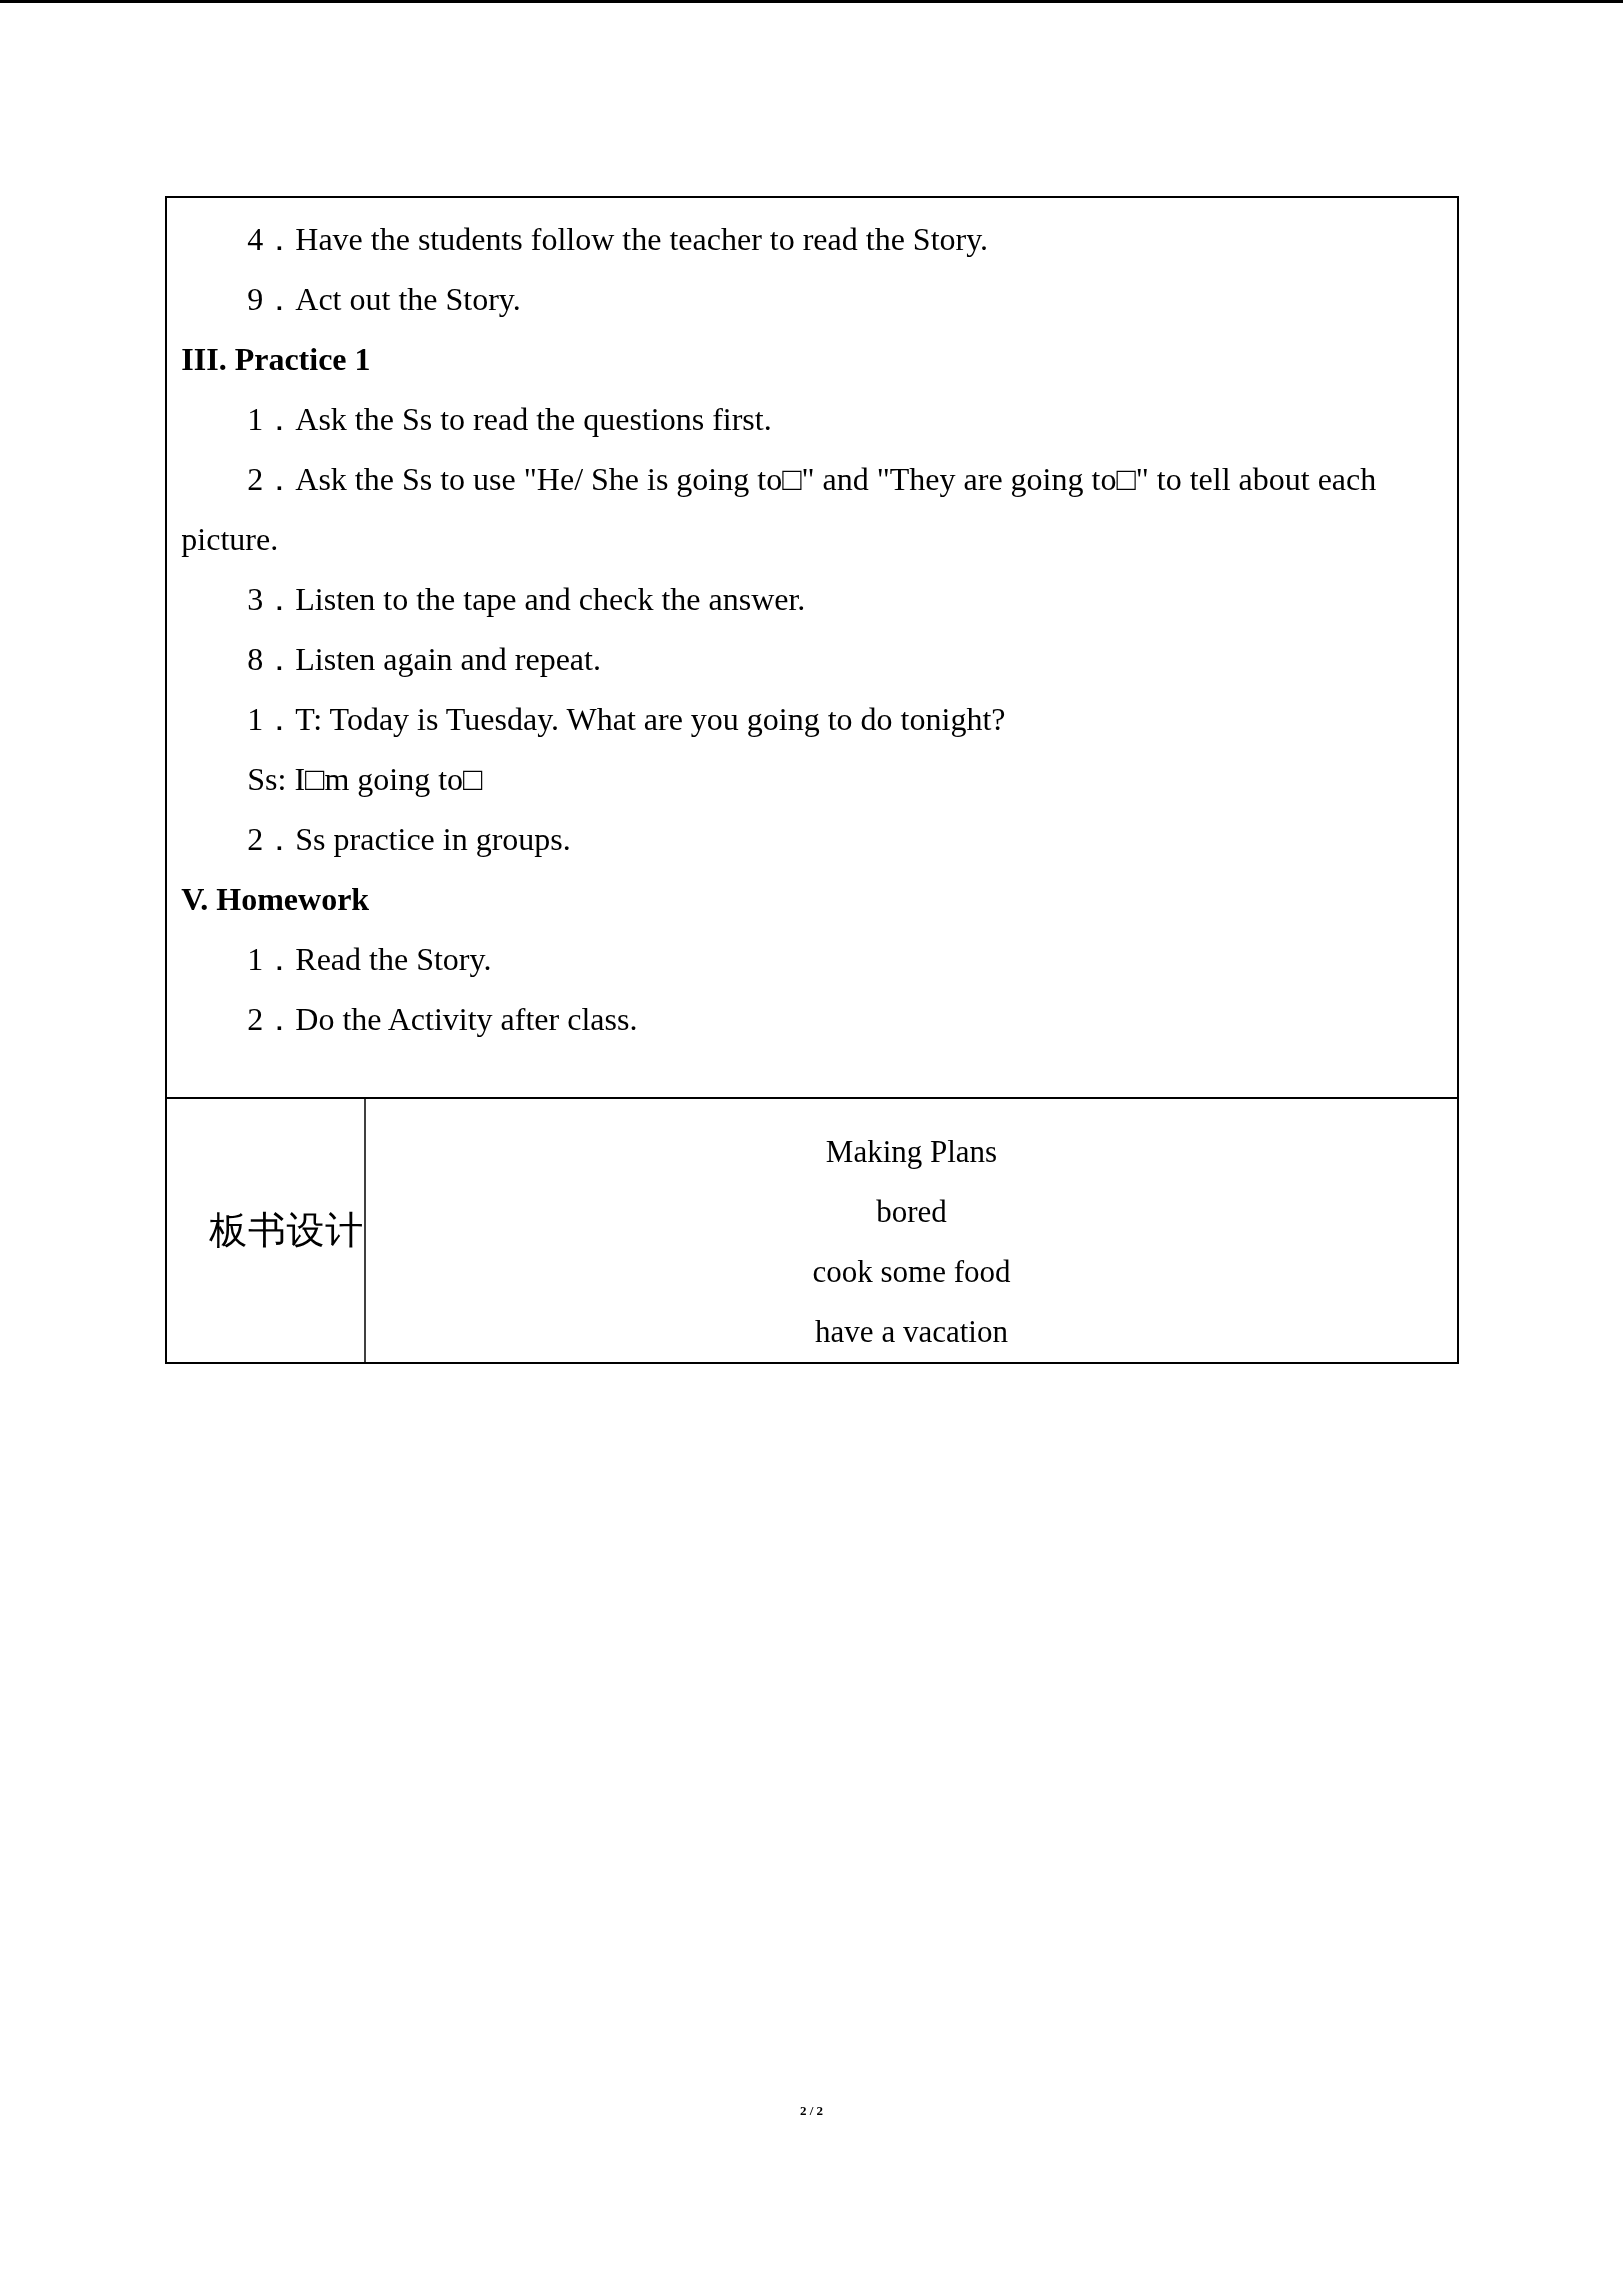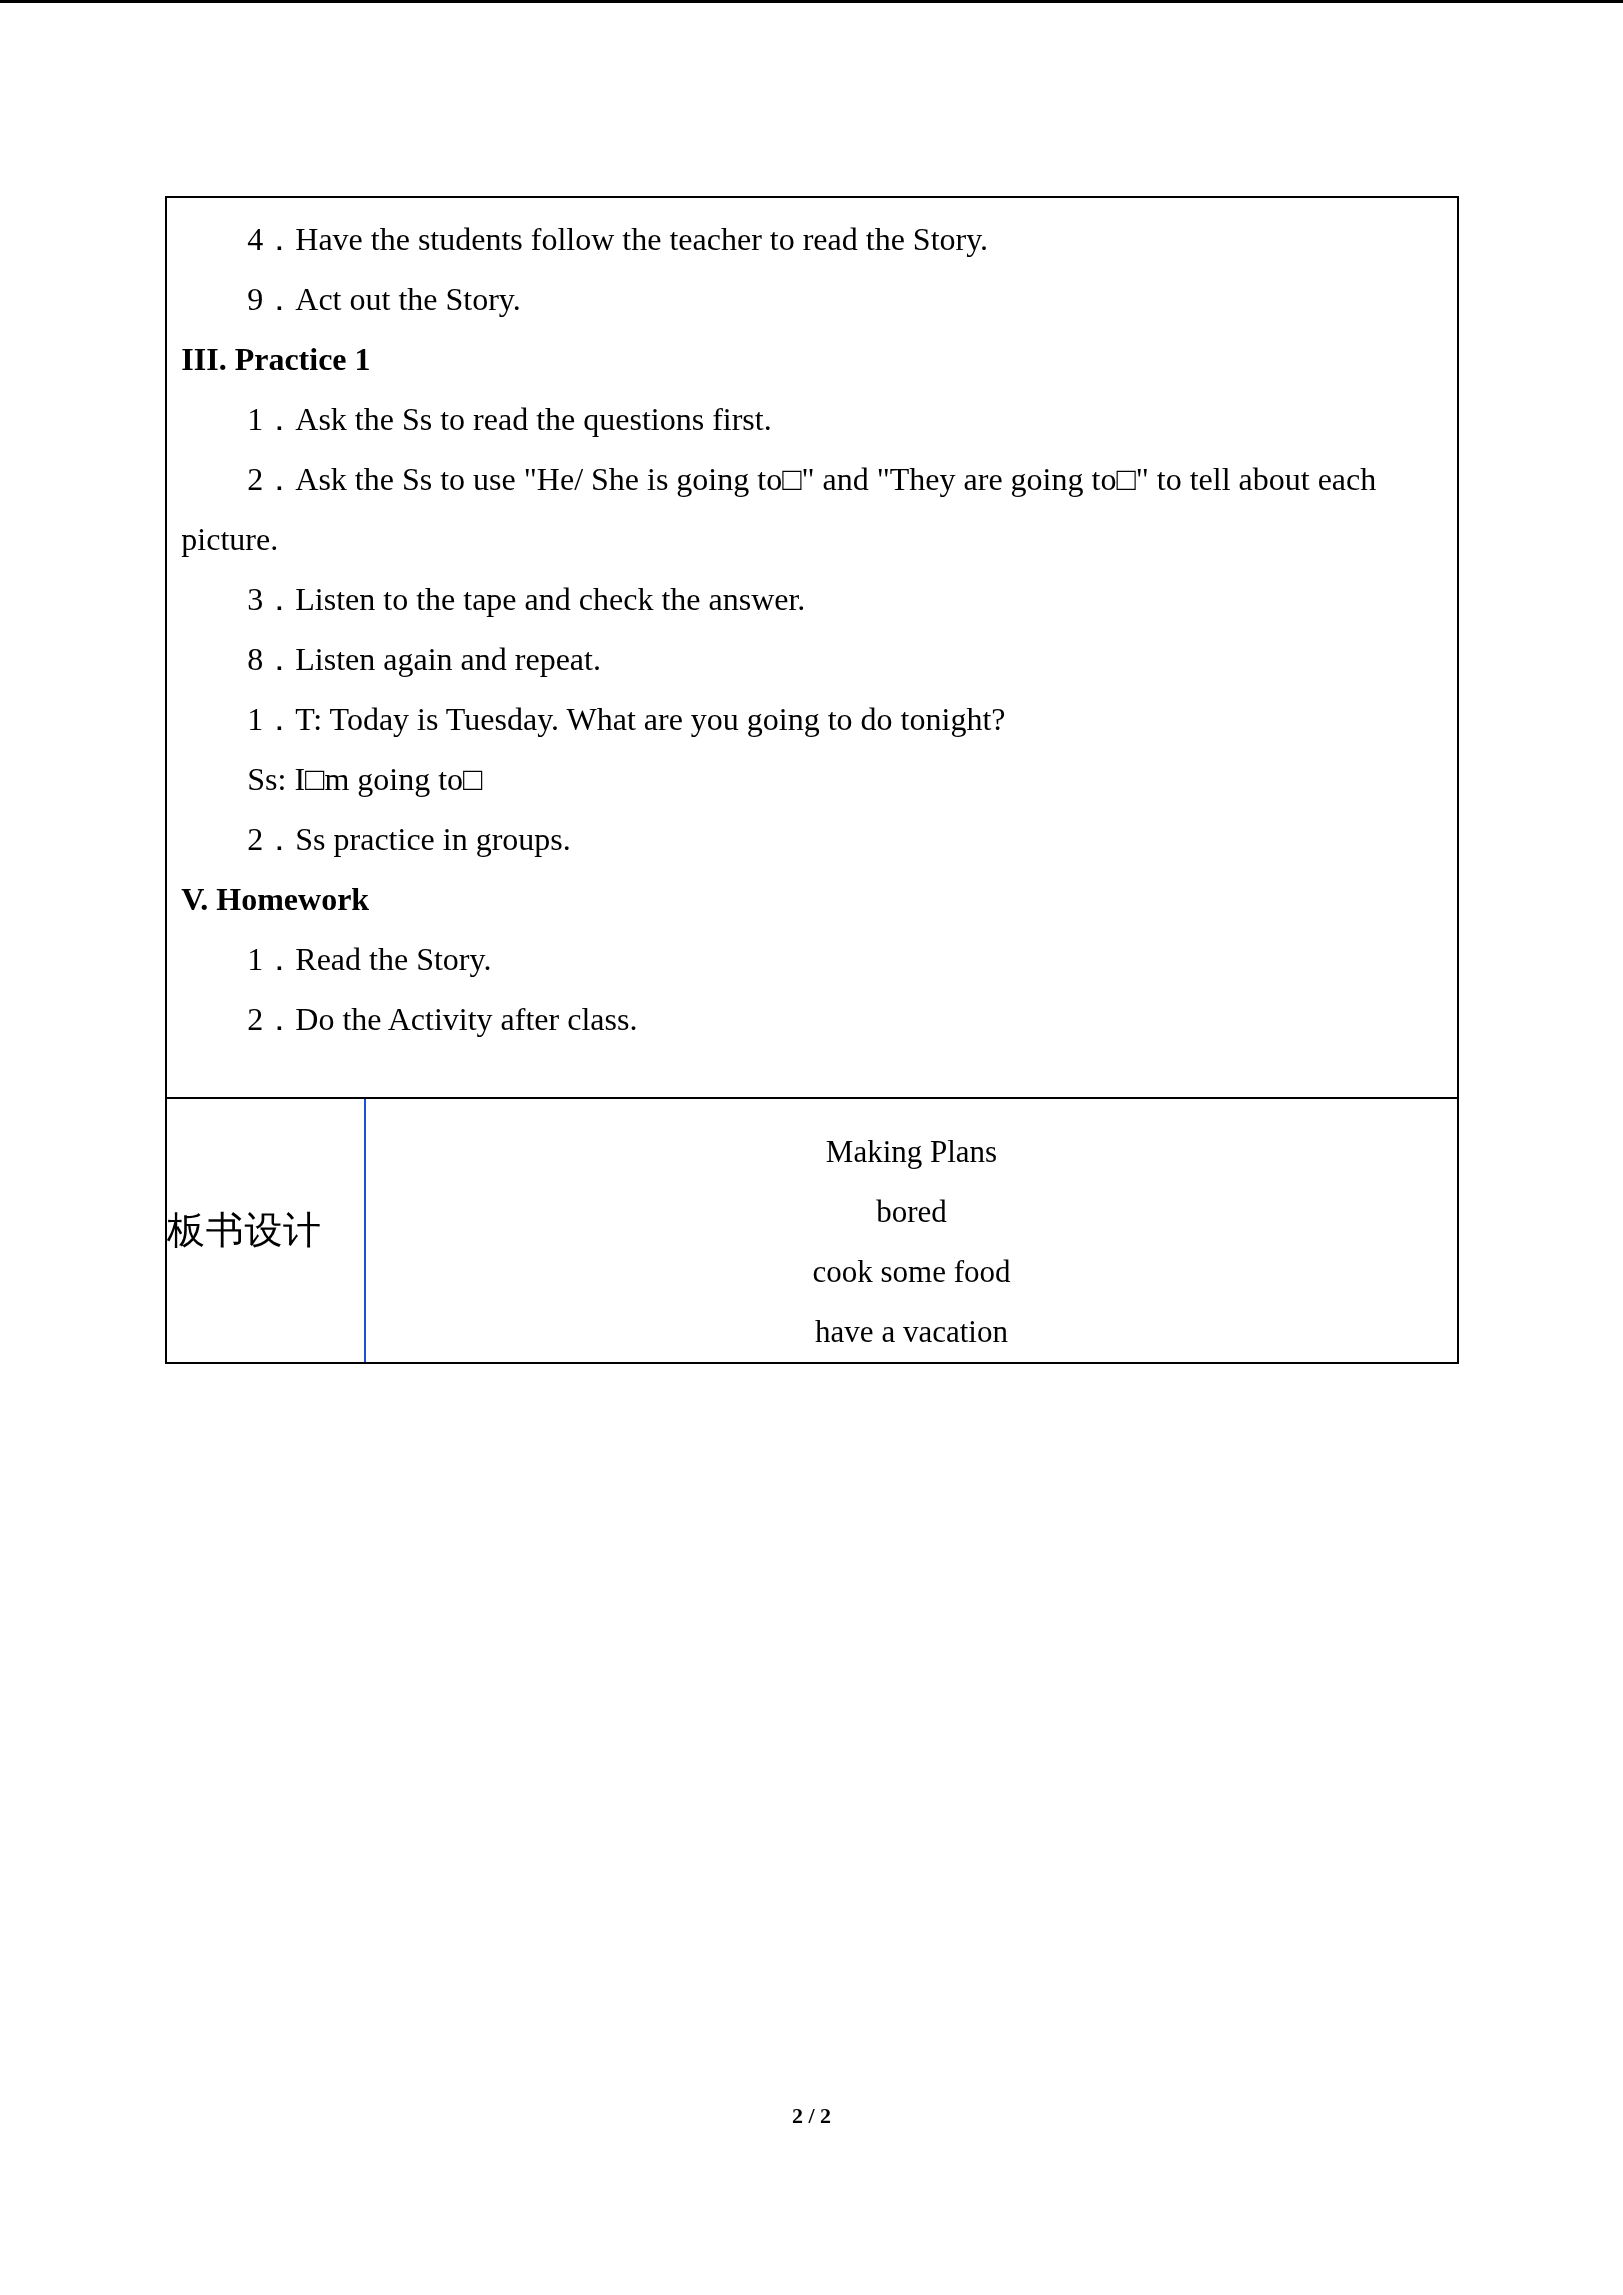--- a/index.html
+++ b/index.html
@@ -38,43 +38,43 @@
   .line.item  { text-indent: 66px; }
   .line.flush { text-indent: 0; }
   .line.heading { font-weight: bold; text-indent: 0; }
   .board-row {
     display: flex;
     border-top: 2px solid #000000;
     height: 265px;
   }
   .board-label-cell {
     width: 199px;
-    border-right: 2px solid #1d4ed8;
+    border-right: 2px solid #404040;
     display: flex;
     align-items: center;
-    justify-content: flex-start;
+    justify-content: flex-end;
   }
   .board-label {
     font-size: 38px;
     letter-spacing: 0.7px;
     white-space: nowrap;
   }
   .board-content-cell {
     flex: 1;
     padding-top: 22.5px;
     text-align: center;
     font-size: 31px;
     line-height: 60px;
   }
   .page-number {
     position: absolute;
     left: 0; top: 2103px;
     width: 1623px;
     text-align: center;
-    font-size: 22px;
+    font-size: 13px;
     font-weight: bold;
   }
 </style>
 </head>
 <body>
 
 <div class="page">
 
   <div class="top-bar"></div>
 

